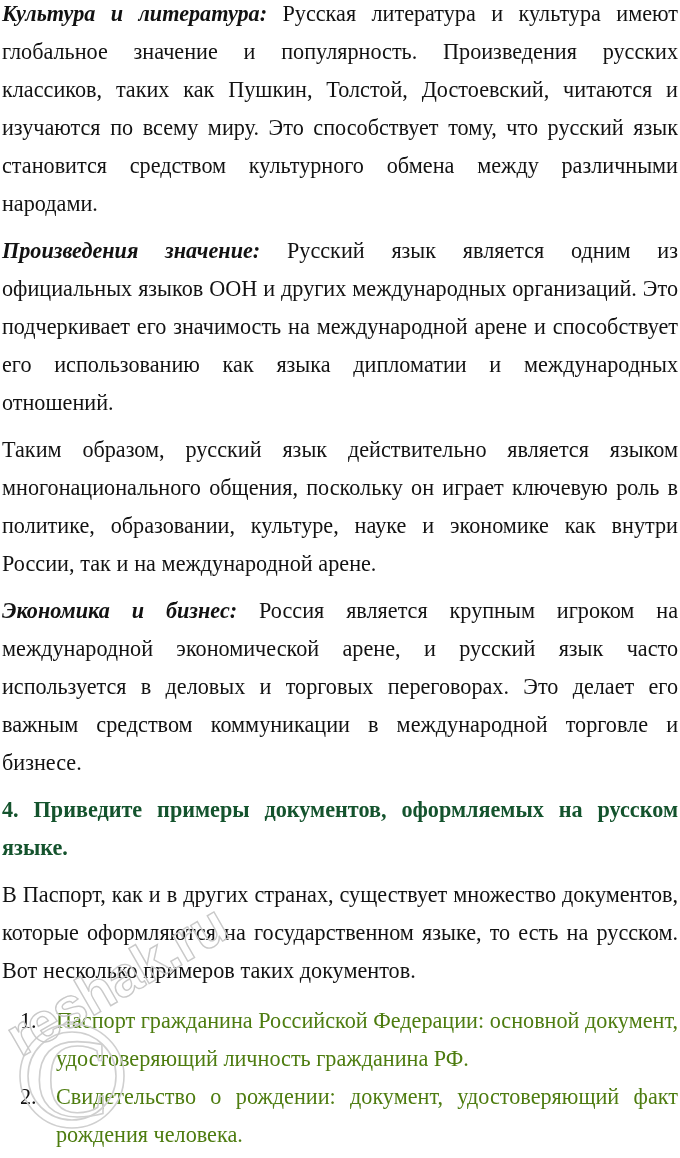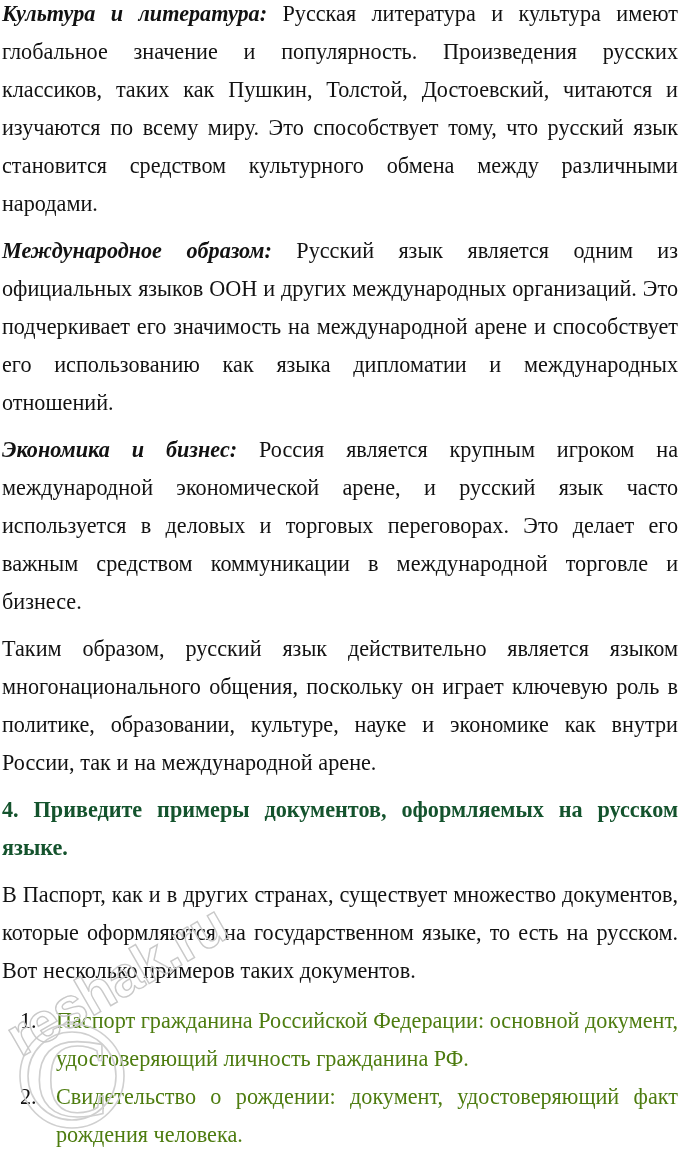--- a/index.html
+++ b/index.html
@@ -138,25 +138,25 @@
 </style>
 </head>
 <body>
 
 <div id="page">
 
   <div class="doc-body">
 
     <p class="para"><span class="lead">Культура и литература:</span><span> Русская литература и культура имеют глобальное значение и популярность. Произведения русских классиков, таких как Пушкин, Толстой, Достоевский, читаются и изучаются по всему миру. Это способствует тому, что русский язык становится средством культурного обмена между различными народами.</span></p>
 
-    <p class="para"><span class="lead">Международное образом:</span><span> Русский язык является одним из официальных языков ООН и других международных организаций. Это подчеркивает его значимость на международной арене и способствует его использованию как языка дипломатии и международных отношений.</span></p>
+    <p class="para"><span class="lead">Произведения значение:</span><span> Русский язык является одним из официальных языков ООН и других международных организаций. Это подчеркивает его значимость на международной арене и способствует его использованию как языка дипломатии и международных отношений.</span></p>
+
+    <p class="para">Таким образом, русский язык действительно является языком многонационального общения, поскольку он играет ключевую роль в политике, образовании, культуре, науке и экономике как внутри России, так и на международной арене.</p>
 
     <p class="para"><span class="lead">Экономика и бизнес:</span><span> Россия является крупным игроком на международной экономической арене, и русский язык часто используется в деловых и торговых переговорах. Это делает его важным средством коммуникации в международной торговле и бизнесе.</span></p>
-
-    <p class="para">Таким образом, русский язык действительно является языком многонационального общения, поскольку он играет ключевую роль в политике, образовании, культуре, науке и экономике как внутри России, так и на международной арене.</p>
 
     <h2 class="section-heading">4. Приведите примеры документов, оформляемых на русском языке.</h2>
 
     <p class="para">В Паспорт, как и в других странах, существует множество документов, которые оформляются на государственном языке, то есть на русском. Вот несколько примеров таких документов.</p>
 
     <ol class="doc-list">
       <li>Паспорт гражданина Российской Федерации: основной документ, удостоверяющий личность гражданина РФ.</li>
       <li>Свидетельство о рождении: документ, удостоверяющий факт рождения человека.</li>
     </ol>
 

